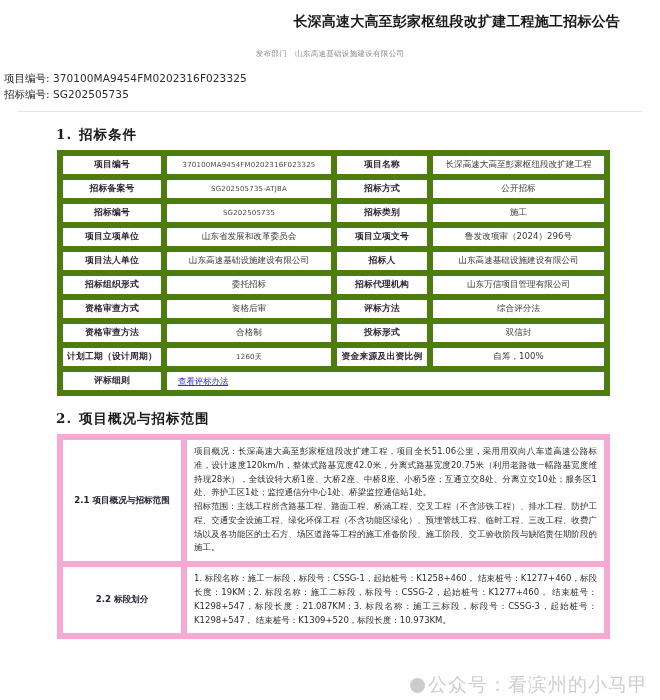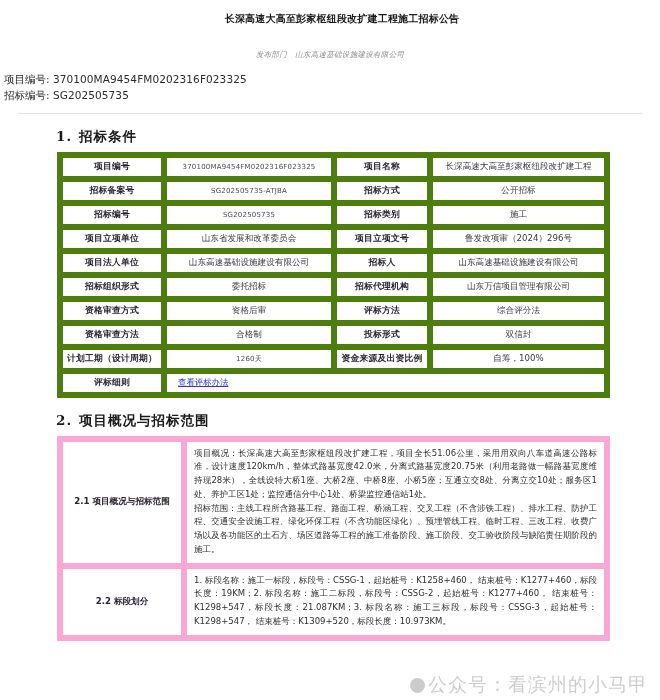--- a/index.html
+++ b/index.html
@@ -12,35 +12,34 @@
   }
   .page {
     position: relative;
     width: 660px; height: 700px;
     background: #fff;
     overflow: hidden;
   }
 
   
   .doc-title {
-    text-align: center;
-    font-size: 10px;
+    text-align: right;
+    font-size: 14px;
     font-weight: bold;
     color: #1a1a1a;
     letter-spacing: .2px;
     padding: 12px 40px 0 64px;
     line-height: 1.4;
   }
   .publisher {
     text-align: center;
     font-size: 7.5px;
     color: #8b8b8b;
-    margin-top: 24px;
+    margin-top: 17px;
     letter-spacing: .3px;
-    font-style: italic;
   }
   .idblock {
     margin: 11px 0 0 4px;
     font-size: 10.5px;
     color: #2b2b2b;
     line-height: 1.55;
   }
   .idblock .lbl { color: #2b2b2b; }
   .idblock .val { letter-spacing: .1px; }
   .hr {

